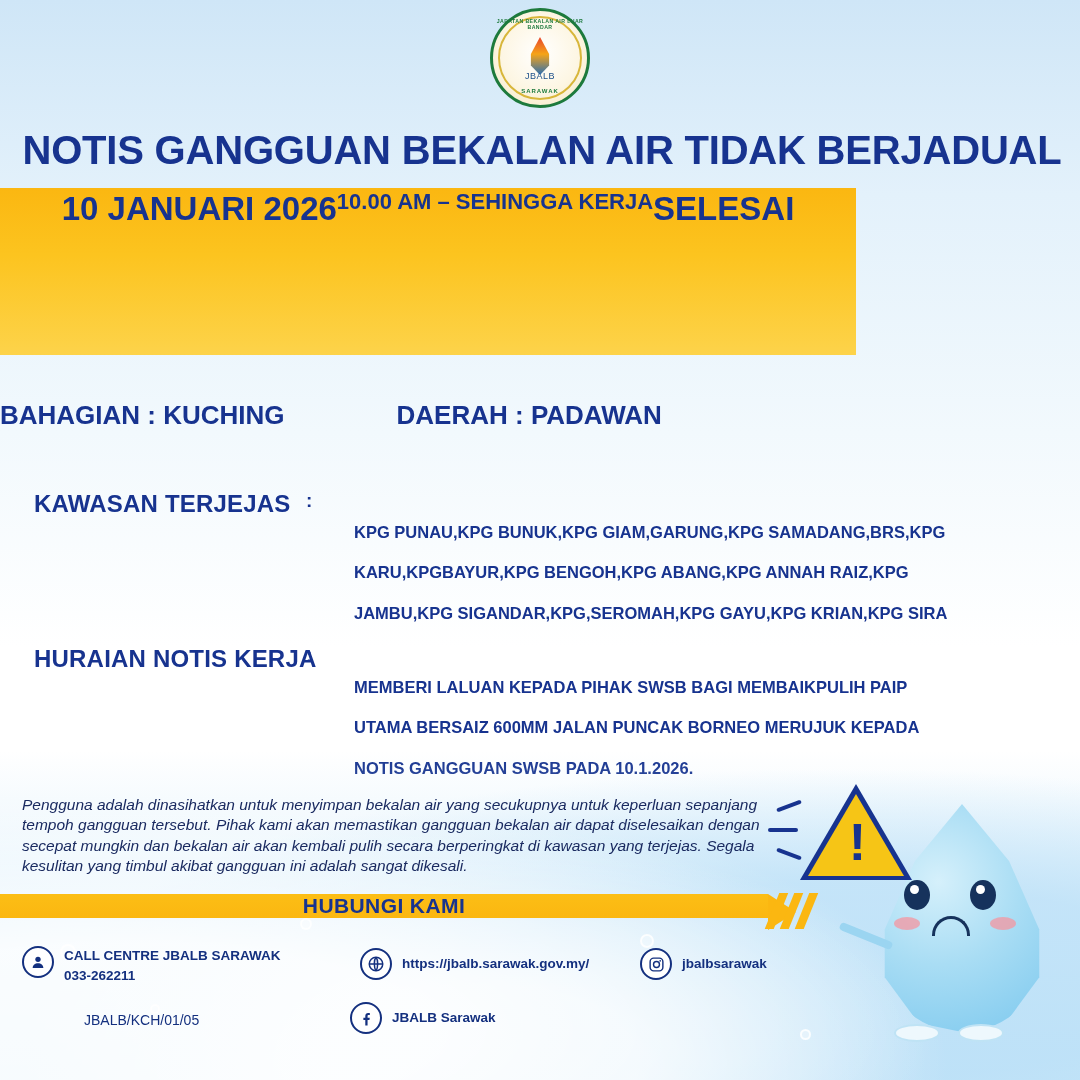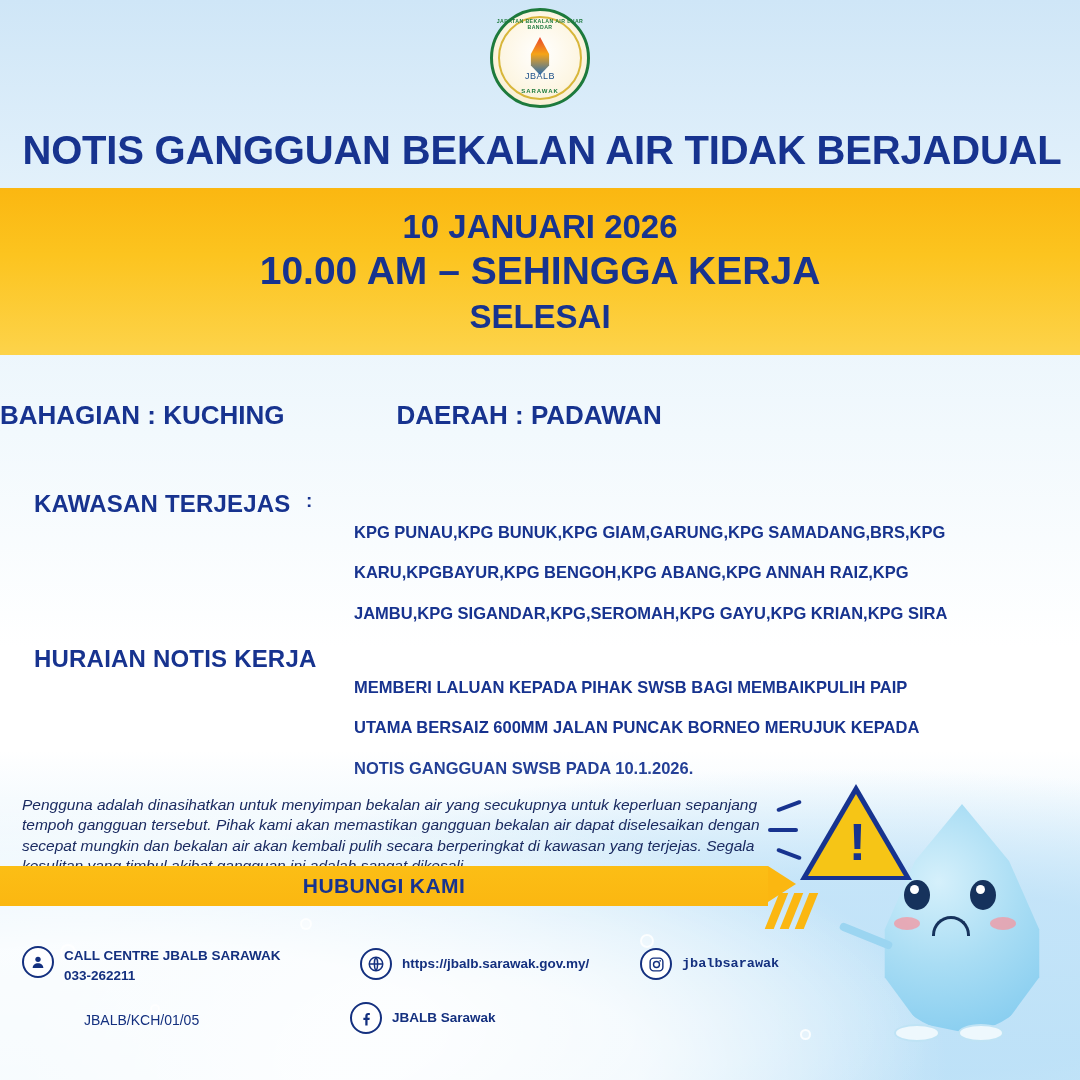--- a/index.html
+++ b/index.html
@@ -62,27 +62,27 @@
     position: absolute; top: 128px; left: 4px; right: 0;
     text-align: center;
     color: #17338f;
     font-weight: bold;
     font-size: 40px;
     letter-spacing: -0.2px;
   }
 
   
   .band {
-    position: absolute; top: 188px; left: 0; width: 1080px; height: 167px;
+    position: absolute; top: 188px; left: 0; width: 856px; height: 167px;
     background: linear-gradient(180deg, #fbb711 0%, #fcc41f 40%, #fdd34a 100%);
-    display: flex; flex-direction: column; align-items: center; justify-content: center;
+    display: flex; flex-direction: row; justify-content: center;
     color: #17338f; font-weight: bold;
   }
   .band .l1 { font-size: 33px; line-height: 1.25; }
-  .band .l2 { font-size: 39px; line-height: 1.25; }
+  .band .l2 { font-size: 22px; line-height: 1.25; }
   .band .l3 { font-size: 33px; line-height: 1.25; }
 
   
   .region-row {
     position: absolute; top: 400px; left: 0; width: 1080px;
     display: flex; justify-content: flex-start; gap: 112px;
     color: #17338f; font-weight: bold; font-size: 26px;
   }
 
   
@@ -108,21 +108,21 @@
 
   
   .advisory {
     position: absolute; left: 22px; top: 795px; width: 745px;
     font-style: italic; font-size: 15.5px; line-height: 1.32;
     color: #1a2a60;
   }
 
   
   .contact-band {
-    position: absolute; left: 0; top: 866px; width: 768px; height: 40px;
+    position: absolute; left: 0; top: 894px; width: 768px; height: 24px;
     background: linear-gradient(180deg,#fcbe15 0%, #fbb711 100%);
     display: flex; align-items: center; justify-content: center;
     color: #17338f; font-weight: bold; font-size: 21px;
     letter-spacing: .4px;
   }
   .contact-band:after {
     content: ""; position: absolute; right: -28px; top: 0;
     border-left: 28px solid #fbb711;
     border-top: 18px solid transparent;
     border-bottom: 18px solid transparent;
@@ -141,21 +141,21 @@
   .c-item { position: absolute; display: flex; align-items: flex-start; gap: 10px; }
   .c-icon {
     width: 32px; height: 32px; border-radius: 50%;
     background: #ffffff; border: 2.5px solid #14307f;
     display: flex; align-items: center; justify-content: center;
     color: #14307f; flex: none;
   }
   .c-text { color: #14307f; font-weight: bold; font-size: 13.5px; line-height: 1.45; }
   #c-call { top: 6px; left: 22px; }
   #c-web  { top: 8px; left: 360px; }
-  #c-ig   { top: 8px; left: 640px; font-family: Liberation Mono, monospace; }
+  #c-ig   { top: 8px; left: 640px; }
   #c-fb   { top: 62px; left: 350px; }
   .refcode {
     position: absolute; top: 72px; left: 84px;
     color: #14307f; font-weight: normal; font-size: 14px;
   }
 
   
   .water {
     position: absolute; left: 0; bottom: 0; width: 1080px; height: 330px;
     background:

